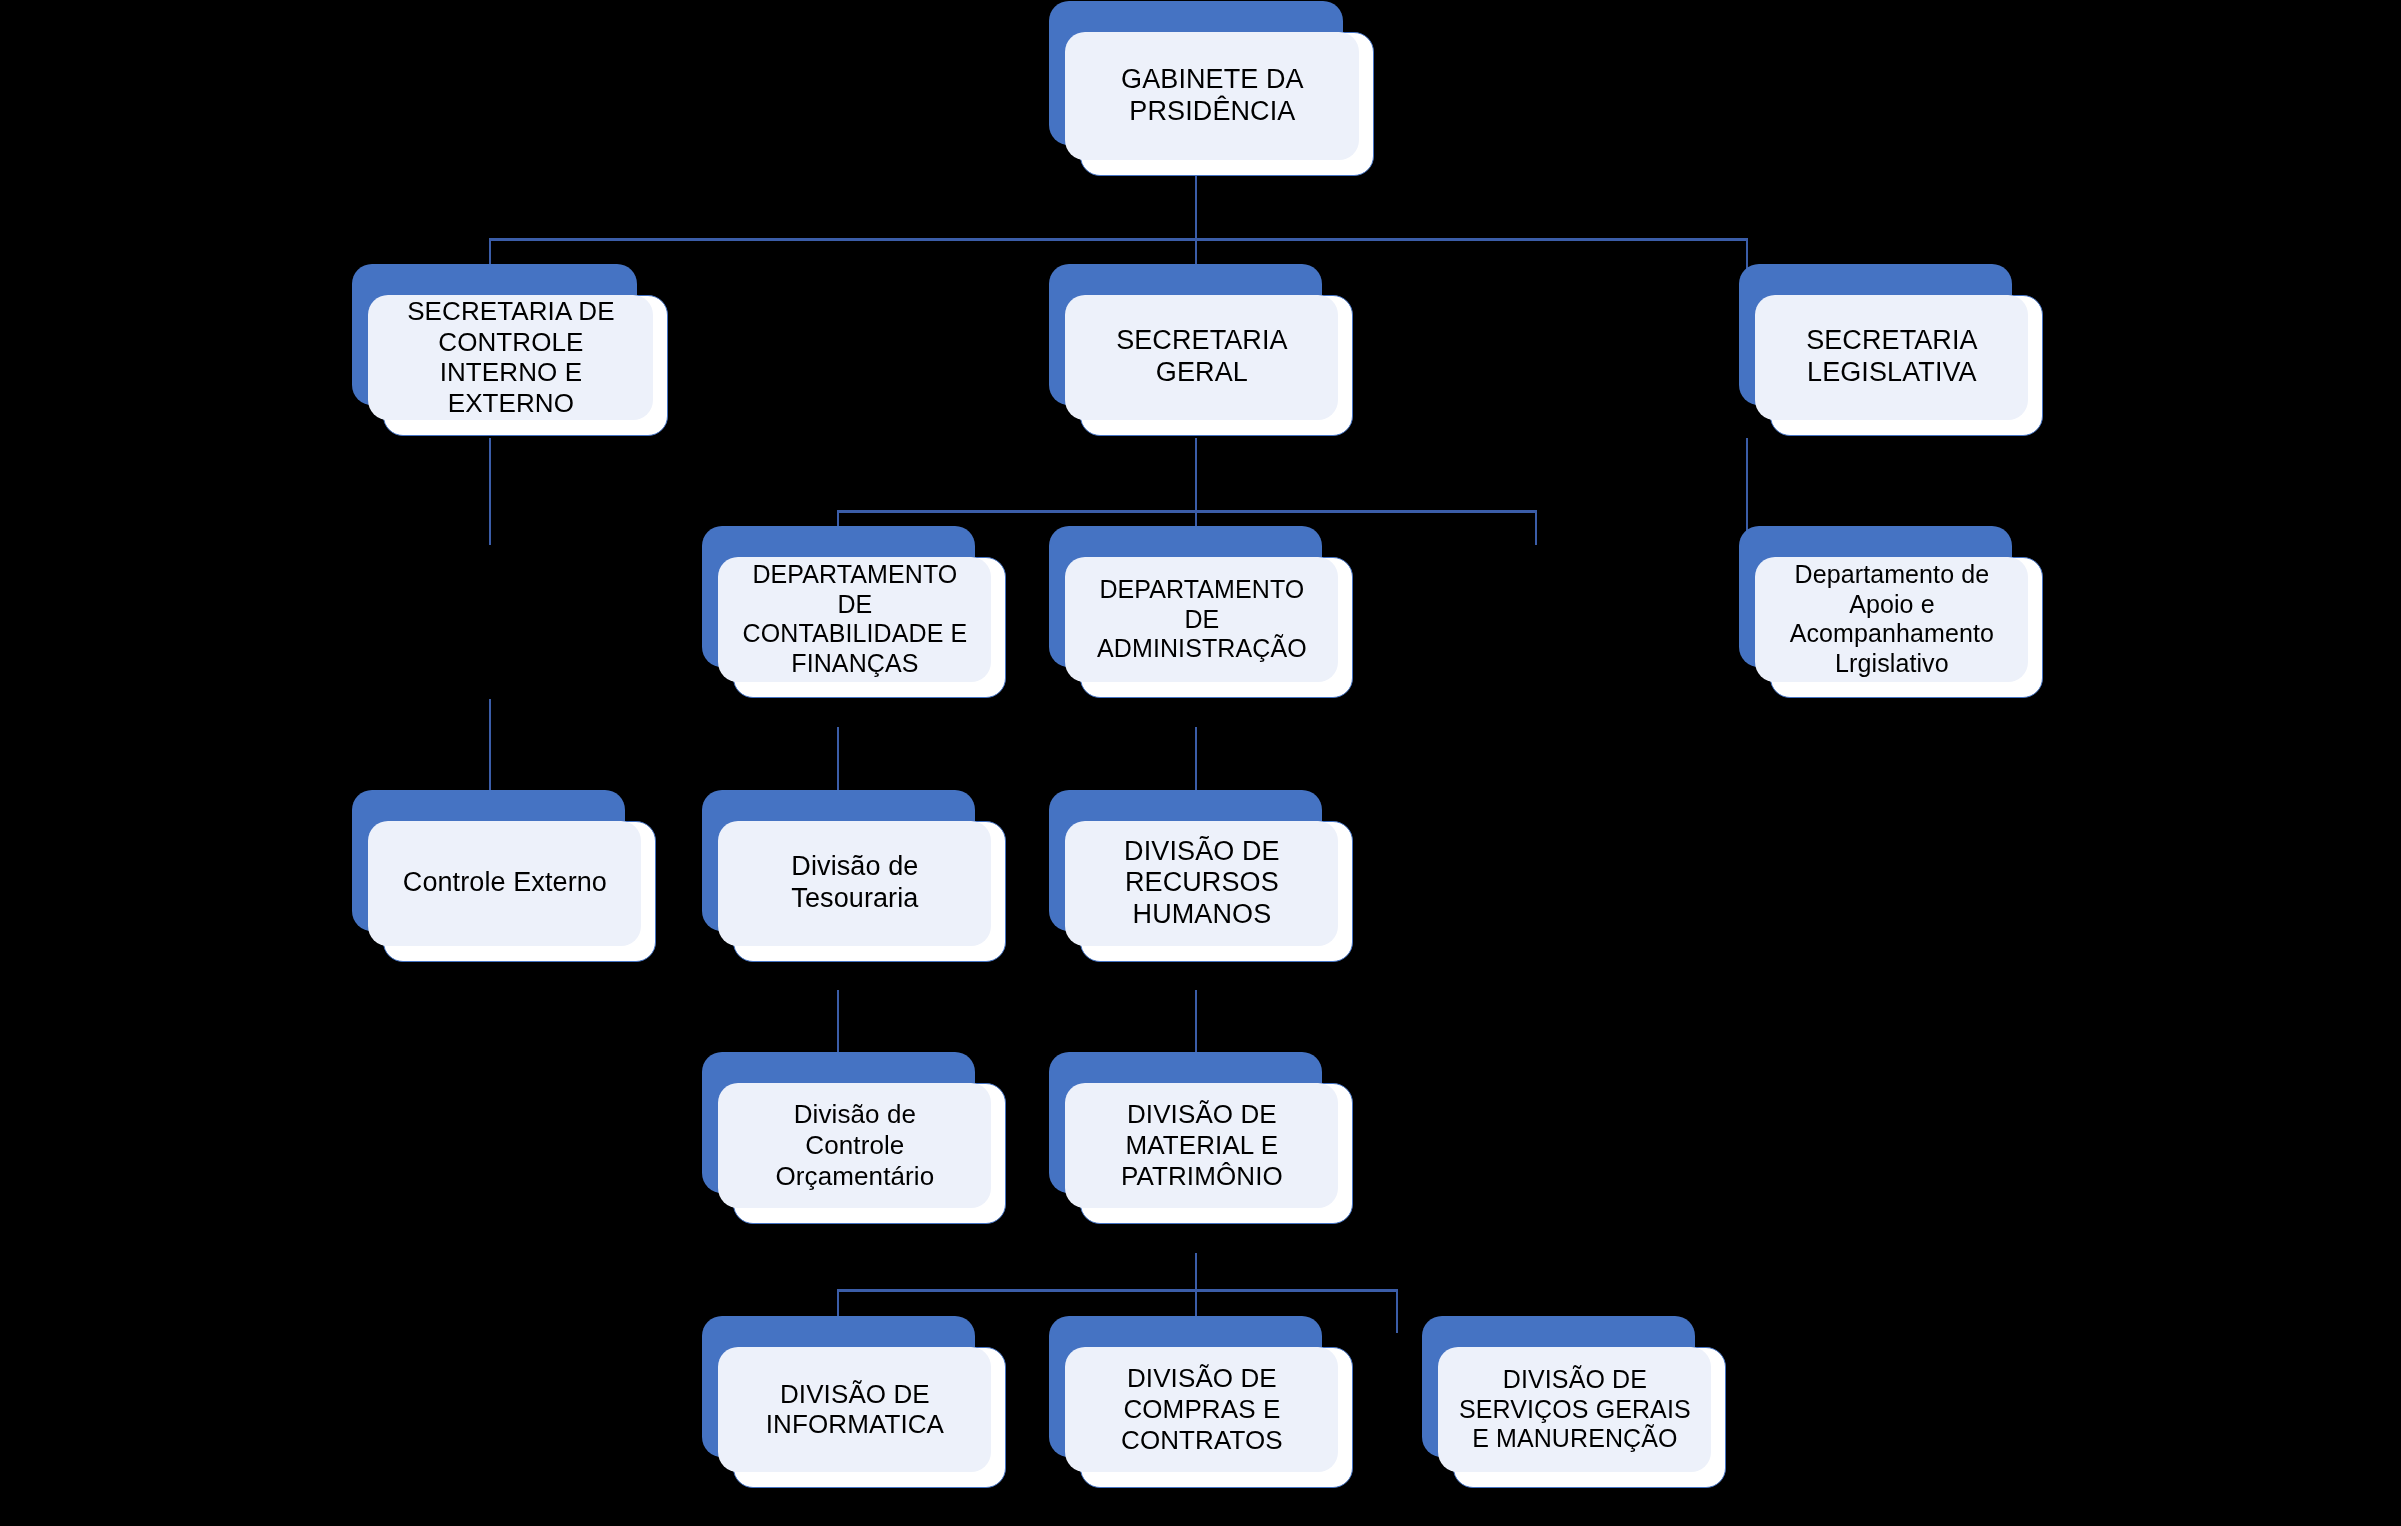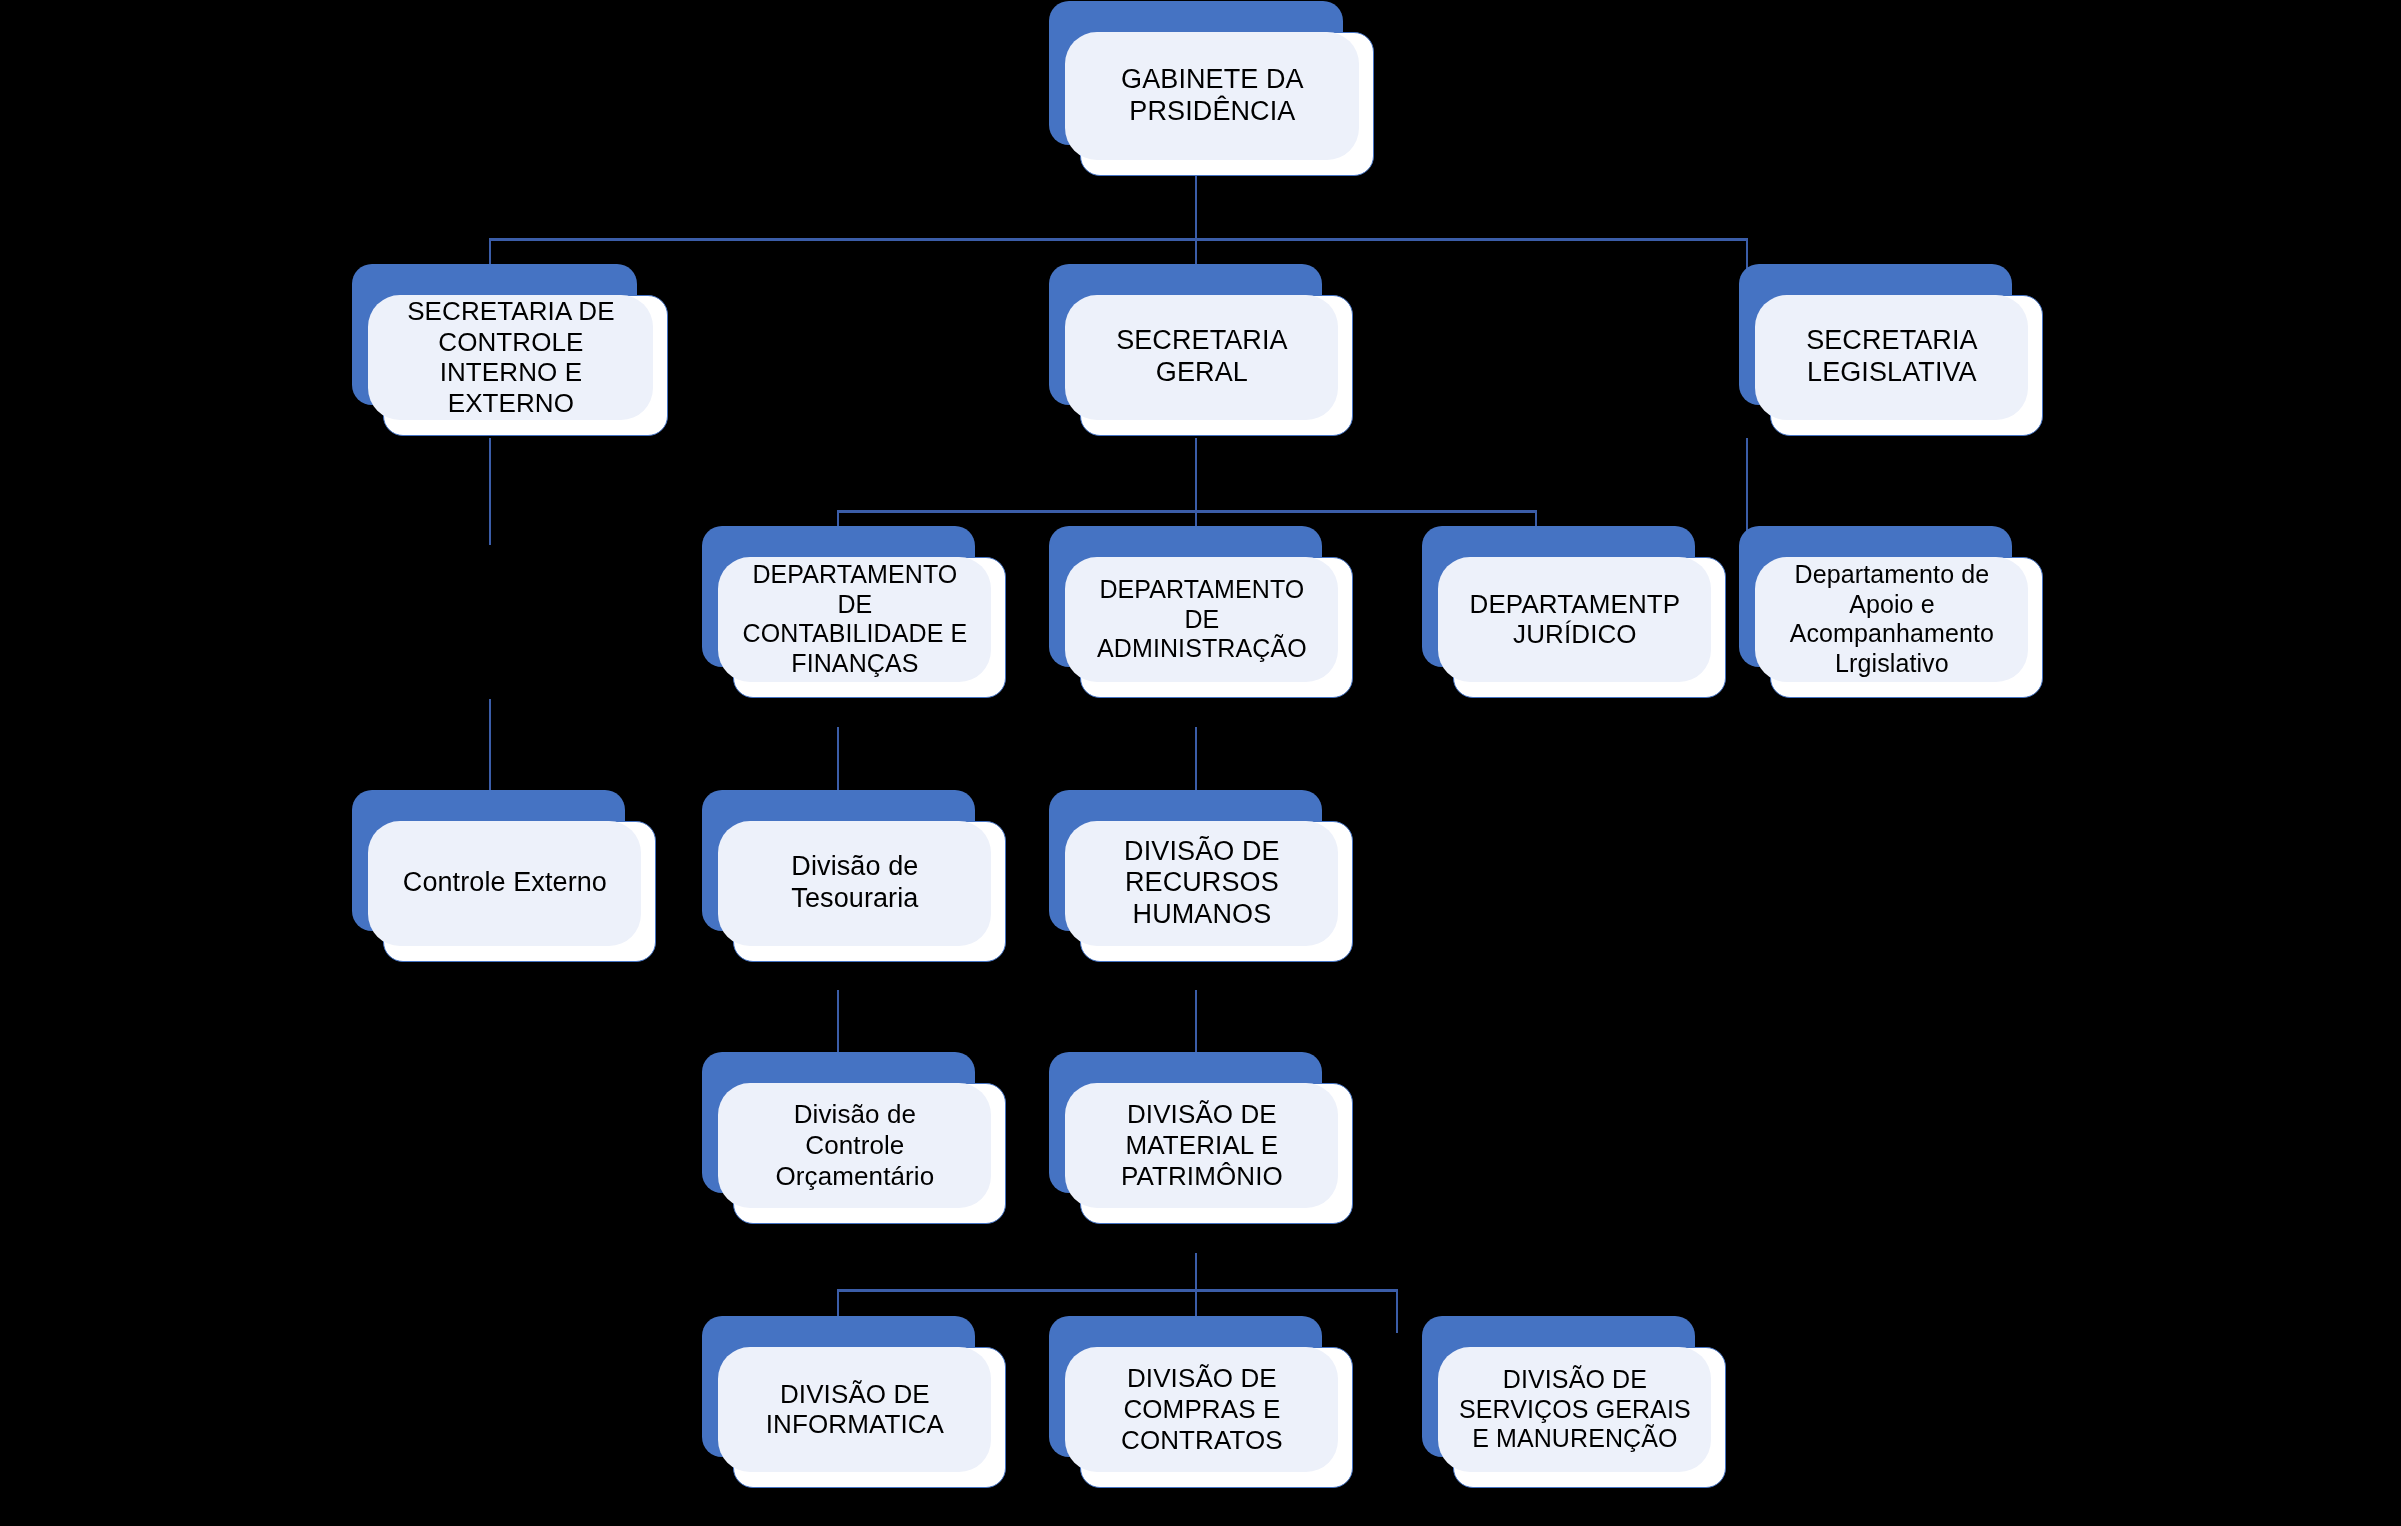--- a/index.html
+++ b/index.html
@@ -30,21 +30,21 @@
     width:100%;height:100%;
     background:#FFFFFF;
     border:1.8px solid #4573C3;
     border-radius:20px;
     box-sizing:border-box;
   }
   .node .panel{
     position:absolute;left:16.4px;top:31px;
     width:100%;height:calc(100% - 16.4px);
     background:#EDF1FA;
-    border-radius:32px;
+    border-radius:20px;
     box-sizing:border-box;
     display:flex;align-items:center;justify-content:center;
   }
   .node .label{
     width:130%;
     text-align:center;
     color:#000000;
     font-size:27px;
     line-height:1.18;
     white-space:pre-line;
@@ -147,28 +147,20 @@
   <div class="node widetext" style="left:1049px;top:526px;width:273px;height:141px;">
     <div class="back"></div>
     <div class="card"></div>
     <div class="panel">
       <div class="label s42">DEPARTAMENTO
 DE
 ADMINISTRAÇÃO</div>
     </div>
   </div>
 
-  <div class="node narrowtext" style="left:1422px;top:526px;width:273px;height:141px;">
-    <div class="back"></div>
-    <div class="card"></div>
-    <div class="panel">
-      <div class="label s44">DEPARTAMENTP
-JURÍDICO</div>
-    </div>
-  </div>
 
   <div class="node widetext" style="left:1739px;top:526px;width:273px;height:141px;">
     <div class="back"></div>
     <div class="card"></div>
     <div class="panel">
       <div class="label s42">Departamento de
 Apoio e
 Acompanhamento
 Lrgislativo</div>
     </div>

